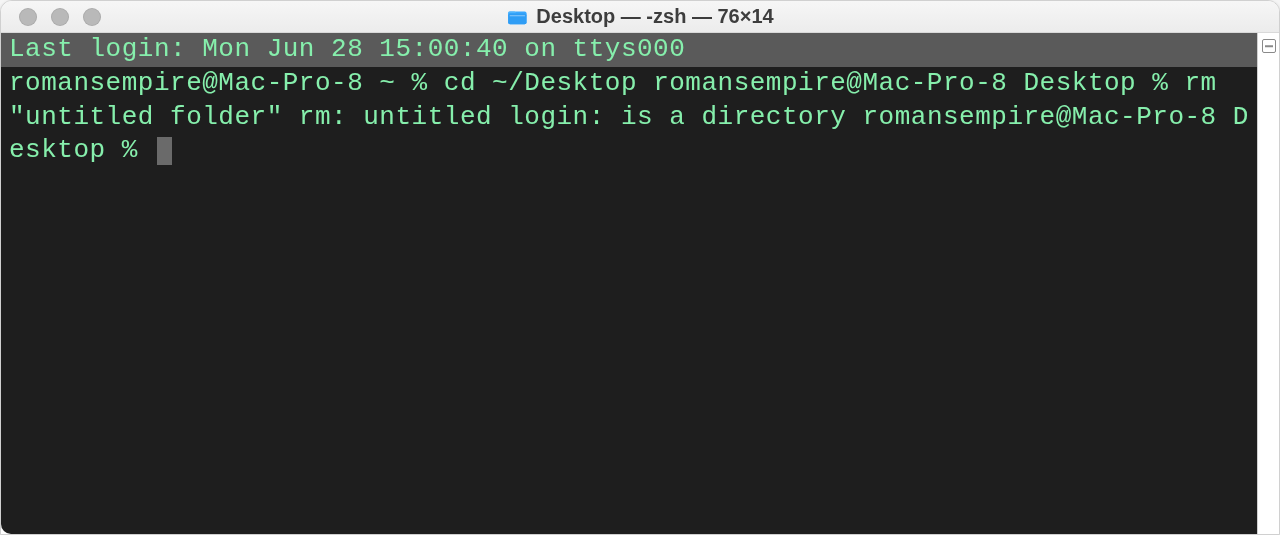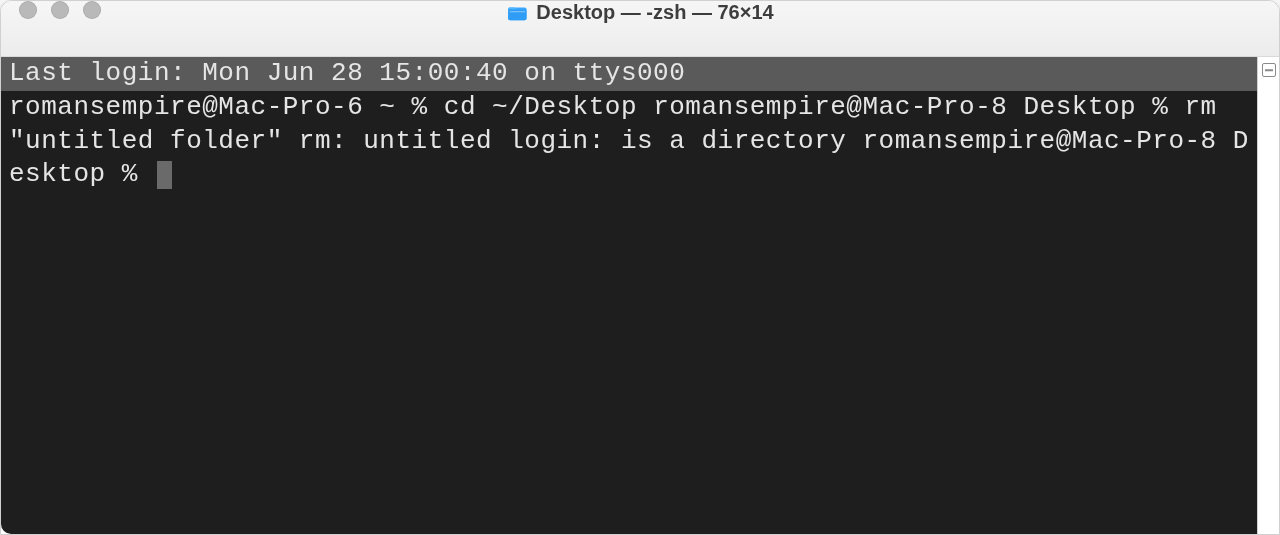--- a/index.html
+++ b/index.html
@@ -20,25 +20,25 @@
       height: 535px;
       display: flex;
       flex-direction: column;
       background: #fff;
       border-radius: 12px 12px 0 0;
       overflow: hidden;
       box-shadow: 0 1px 3px rgba(0,0,0,0.15);
       border: 1px solid #d0d0d0;
     }
     .titlebar {
-      height: 56px;
+      height: 32px;
       background: linear-gradient(to bottom, #f6f6f6, #ececec);
       border-bottom: 1px solid #d9d9d9;
       display: flex;
-      align-items: flex-start;
+      align-items: center;
       position: relative;
       flex-shrink: 0;
     }
     .traffic-lights {
       display: flex;
       gap: 14px;
       padding-left: 18px;
     }
     .traffic-light {
       width: 18px;
@@ -68,21 +68,21 @@
       display: block;
     }
     .content-area {
       display: flex;
       flex: 1;
       min-height: 0;
     }
     .terminal {
       flex: 1;
       background: #1e1e1e;
-      color: #e5e5e5;
+      color: #86efac;
       font-family: Menlo, Monaco, "Courier New", monospace;
       font-size: 26px;
       line-height: 1.3;
       padding: 0 8px 8px 8px;
       overflow: hidden;
       border-radius: 0 0 0 10px;
       letter-spacing: 0.5px;
     }
     .term-line {
       white-space: pre-wrap;
@@ -150,21 +150,21 @@
           <rect x="3.5" y="10" width="17" height="1.2" rx="0.6" fill="#ffffff" opacity="0.45"></rect>
         </svg>
       </span>
       <span>Desktop — -zsh — 76×14</span>
     </div>
   </div>
 
   <div class="content-area">
     <div class="terminal">
       <span class="term-line login-line">Last login: Mon Jun 28 15:00:40 on ttys000</span>
-      <span class="term-line"><span>romansempire@Mac-Pro-6 ~ % </span><span>cd ~/Desktop</span></span>
+      <span class="term-line"><span>romansempire@Mac-Pro-8 ~ % </span><span>cd ~/Desktop</span></span>
       <span class="term-line"><span>romansempire@Mac-Pro-8 Desktop % </span><span>rm "untitled folder"</span></span>
       <span class="term-line">rm: untitled login: is a directory</span>
       <span class="term-line"><span>romansempire@Mac-Pro-8 Desktop % </span><span class="cursor"></span></span>
     </div>
     <div class="right-gutter">
       <div class="gutter-icon"></div>
     </div>
   </div>
 
 </div>

